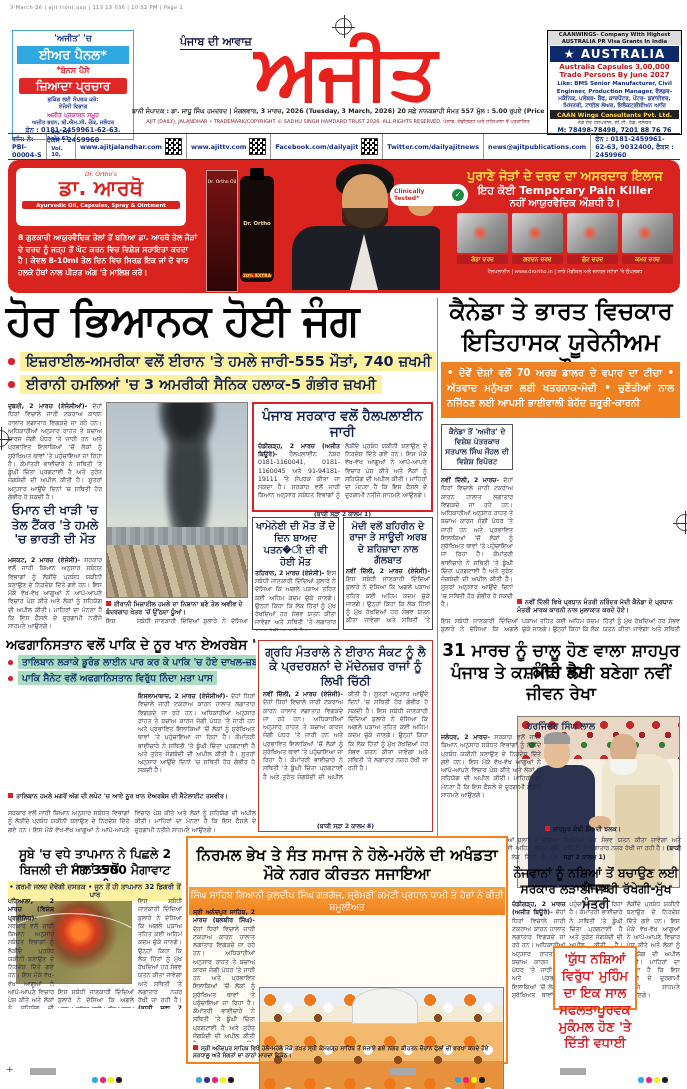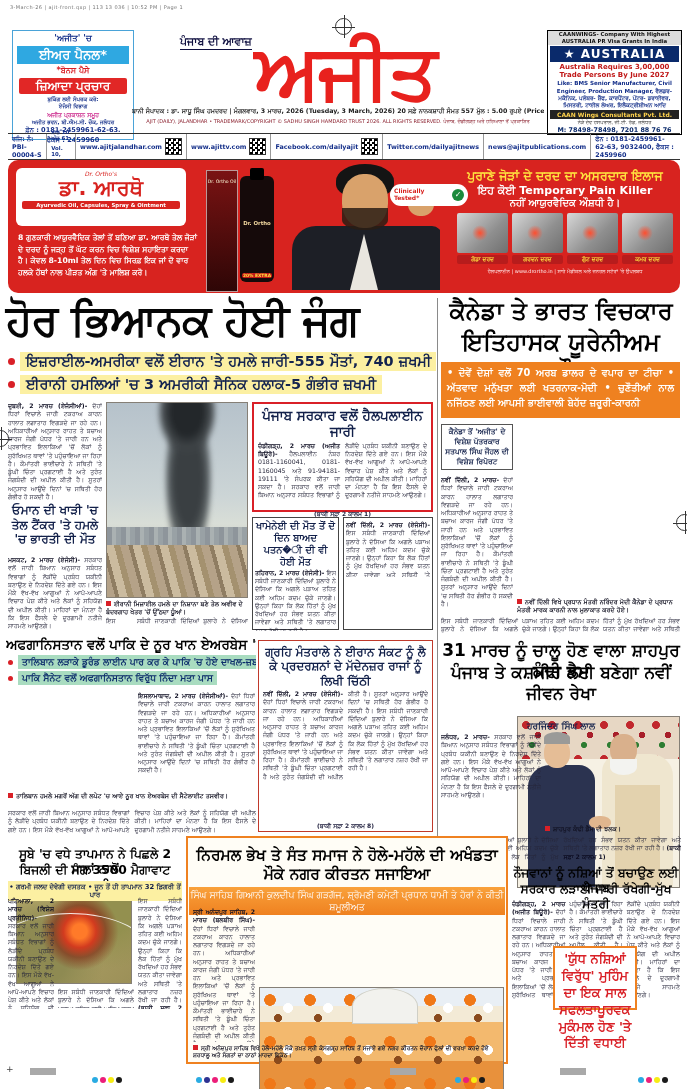--- a/index.html
+++ b/index.html
@@ -168,21 +168,21 @@
     <span class="tagline">ਪੰਜਾਬ ਦੀ ਆਵਾਜ਼</span>
   </div>
   <div class="abs logo" style="left:145px;top:36px;width:400px">ਅਜੀਤ</div>
   <div class="abs dateline" style="left:132px;top:107px;width:412px">ਬਾਨੀ ਸੰਪਾਦਕ : ਡਾ. ਸਾਧੂ ਸਿੰਘ ਹਮਦਰਦ | ਮੰਗਲਵਾਰ, 3 ਮਾਰਚ, 2026 (Tuesday, 3 March, 2026)  20 ਸਫ਼ੇ  ਨਾਨਕਸ਼ਾਹੀ ਸੰਮਤ 557   ਮੁੱਲ : 5.00 ਰੁਪਏ (Price ₹ 5.00)</div>
   <div class="abs copyline" style="left:132px;top:118px;width:412px">AJIT (DAILY), JALANDHAR • TRADEMARK/COPYRIGHT © SADHU SINGH HAMDARD TRUST 2026. ALL RIGHTS RESERVED. ਪੰਜਾਬ, ਚੰਡੀਗੜ੍ਹ ਅਤੇ ਹਰਿਆਣਾ ਤੋਂ ਪ੍ਰਕਾਸ਼ਿਤ</div>
 
   <div class="abs mastright" style="left:547px;top:30px;width:133px;height:103px">
     <div class="mr-t">CAANWINGS- Company With Highest</div>
     <div class="mr-t">AUSTRALIA PR Visa Grants In India</div>
     <div class="mr-brand">★ AUSTRALIA</div>
-    <div class="mr-req">Australia Requires 3,00,000</div>
+    <div class="mr-req">Australia Capsules 3,00,000</div>
     <div class="mr-req">Trade Persons By June 2027</div>
     <div class="mr-body">Like: BMS Senior Manufacturer, Civil Engineer, Production Manager, ਵੈਲਡਰ- ਮਕੈਨਿਕ, ਪਲੰਬਰ- ਸ਼ੈੱਫ, ਕਾਰਪੈਂਟਰ, ਪੇਂਟਰ- ਡਰਾਈਵਰ, ਮਿਸਤਰੀ, ਟਾਈਲ ਲੇਅਰ, ਇਲੈਕਟ੍ਰੀਸ਼ੀਅਨ ਆਦਿ</div>
     <div class="mr-co">CAAN Wings Consultants Pvt. Ltd.</div>
     <div class="mr-ad">ਨੇੜੇ ਦੇਵ ਹਸਪਤਾਲ, ਜੀ.ਟੀ. ਰੋਡ, ਜਲੰਧਰ</div>
     <div class="mr-ph">M: 78498-78498, 7201 88 76 76</div>
   </div>
 
   <div class="abs infobar" style="left:8px;top:133px;width:672px">
     <div class="ib">
         <span>ਰਜਿ: ਨੰ: PBI-00004-S</span>
@@ -312,20 +312,21 @@
 
   <div class="abs" style="left:252px;top:517px;width:87px;height:113px;border:1px solid #444;padding:2px;box-sizing:border-box">
     <div class="subhl" style="font-size:9.8px">ਖਾਮੇਨੇਈ ਦੀ ਮੌਤ ਤੋਂ ਦੋ ਦਿਨ ਬਾਅਦ ਪਤਨ�ੀ ਦੀ ਵੀ ਹੋਈ ਮੌਤ</div>
     <div class="tiny" style="height:62px;margin-top:1px">
       <span class="dl">ਤਹਿਰਾਨ, 2 ਮਾਰਚ (ਏਜੰਸੀ)-</span>
       <span>ਇਸ ਸਬੰਧੀ ਜਾਣਕਾਰੀ ਦਿੰਦਿਆਂ ਬੁਲਾਰੇ ਨੇ ਦੱਸਿਆ ਕਿ ਅਗਲੇ ਪੜਾਅ ਤਹਿਤ ਕਈ ਅਹਿਮ ਕਦਮ ਚੁੱਕੇ ਜਾਣਗੇ। ਉਨ੍ਹਾਂ ਕਿਹਾ ਕਿ ਲੋਕ ਹਿੱਤਾਂ ਨੂੰ ਮੁੱਖ ਰੱਖਦਿਆਂ ਹਰ ਸੰਭਵ ਯਤਨ ਕੀਤਾ ਜਾਵੇਗਾ ਅਤੇ ਸਥਿਤੀ 'ਤੇ ਲਗਾਤਾਰ ਨਜ਼ਰ ਰੱਖੀ ਜਾ ਰਹੀ ਹੈ।</span>
     </div>
   </div>
 
   <div class="abs" style="left:343px;top:517px;width:90px;height:113px;border:1px solid #444;padding:2px;box-sizing:border-box">
+    <div class="subhl" style="font-size:9.4px">ਮੋਦੀ ਵਲੋਂ ਬਹਿਰੀਨ ਦੇ ਰਾਜਾ ਤੇ ਸਾਊਦੀ ਅਰਬ ਦੇ ਸ਼ਹਿਜ਼ਾਦਾ ਨਾਲ ਗੱਲਬਾਤ</div>
     <div class="tiny" style="height:56px;margin-top:1px">
       <span class="dl">ਨਵੀਂ ਦਿੱਲੀ, 2 ਮਾਰਚ (ਏਜੰਸੀ)-</span>
       <span>ਇਸ ਸਬੰਧੀ ਜਾਣਕਾਰੀ ਦਿੰਦਿਆਂ ਬੁਲਾਰੇ ਨੇ ਦੱਸਿਆ ਕਿ ਅਗਲੇ ਪੜਾਅ ਤਹਿਤ ਕਈ ਅਹਿਮ ਕਦਮ ਚੁੱਕੇ ਜਾਣਗੇ। ਉਨ੍ਹਾਂ ਕਿਹਾ ਕਿ ਲੋਕ ਹਿੱਤਾਂ ਨੂੰ ਮੁੱਖ ਰੱਖਦਿਆਂ ਹਰ ਸੰਭਵ ਯਤਨ ਕੀਤਾ ਜਾਵੇਗਾ ਅਤੇ ਸਥਿਤੀ 'ਤੇ ਲਗਾਤਾਰ ਨਜ਼ਰ ਰੱਖੀ ਜਾ ਰਹੀ ਹੈ।</span>
     </div>
   </div>
 
   <div class="abs" style="left:6px;top:636px;width:250px;font-size:13.5px;font-weight:bold;color:#000;white-space:nowrap;overflow:hidden">ਅਫਗਾਨਿਸਤਾਨ ਵਲੋਂ ਪਾਕਿ ਦੇ ਨੂਰ ਖਾਨ ਏਅਰਬੇਸ 'ਤੇ ਹਮਲਾ</div>
   <div class="abs" style="left:8px;top:655px;width:248px">
     <div class="bul-row" style="margin-bottom:2px">
       <span class="dot" style="width:5px;height:5px"></span>

